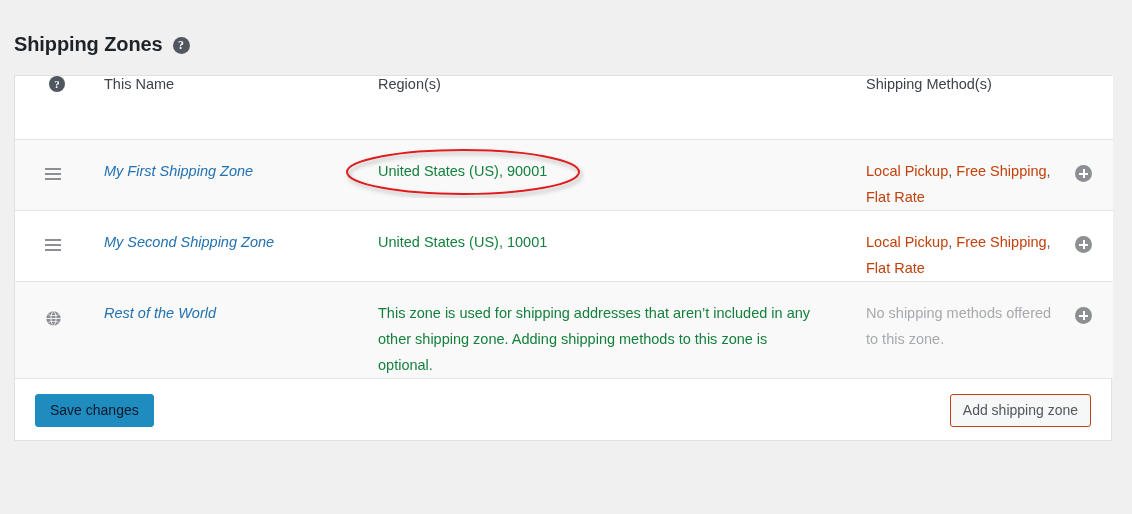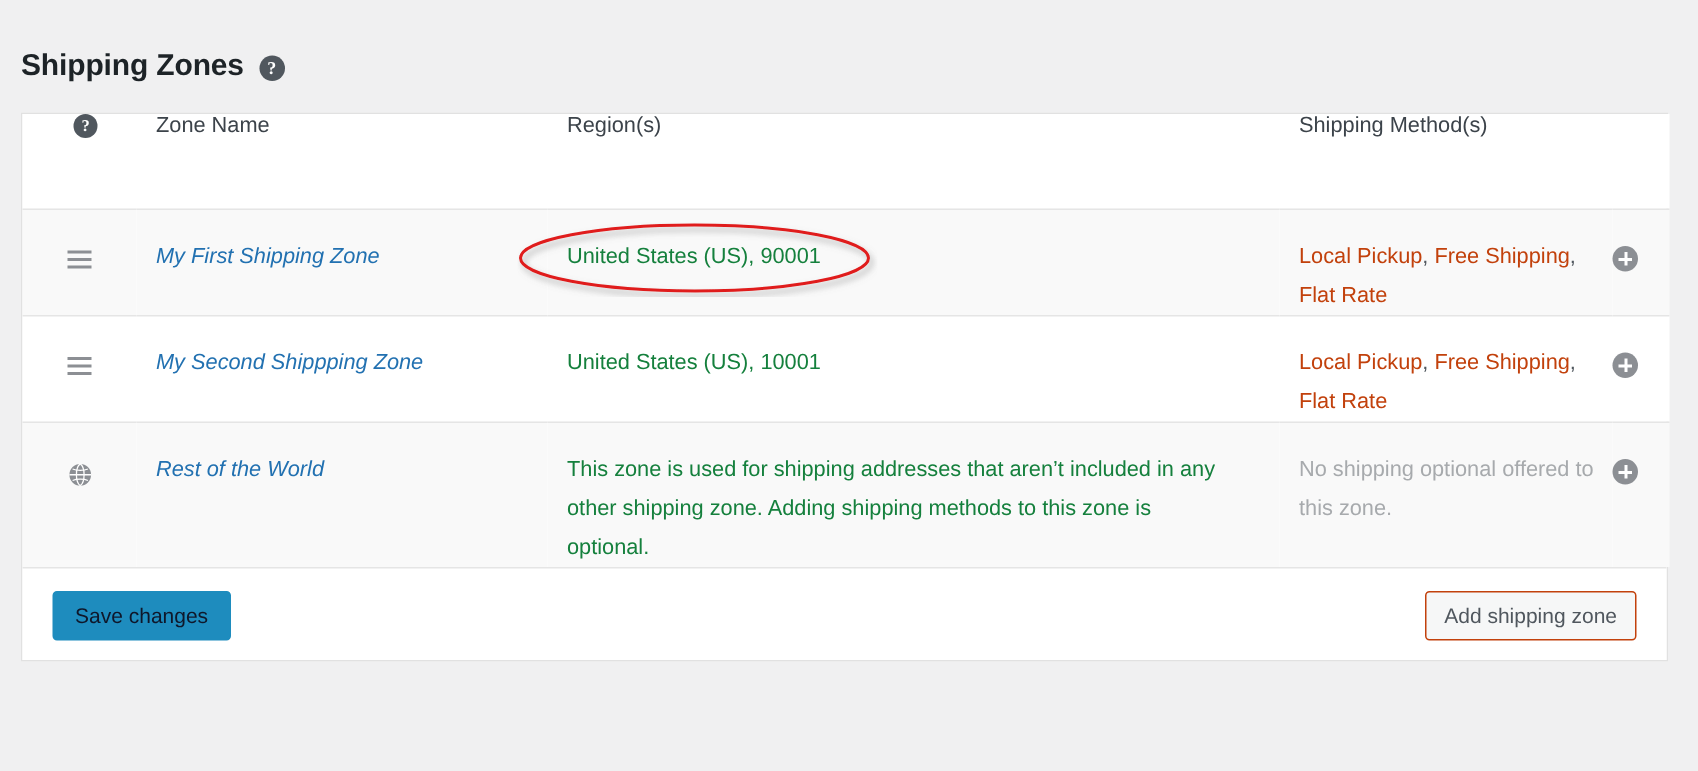--- a/index.html
+++ b/index.html
@@ -283,21 +283,21 @@
         <col class="col-name">
         <col class="col-region">
         <col class="col-method">
         <col class="col-action">
       </colgroup>
       <thead>
         <tr>
           <th class="col-handle">
             <span class="th-help">?</span>
           </th>
-          <th class="col-name">Zone Name</th>
+          <th class="col-name">This Name</th>
           <th class="col-region">Region(s)</th>
           <th class="col-method">Shipping Method(s)</th>
           <th class="col-action"></th>
         </tr>
       </thead>
       <tbody>
 
         <tr class="row-alt">
           <td class="cell-handle">
             <span class="drag-handle"><i></i><i></i><i></i></span>
@@ -312,21 +312,21 @@
           <td class="cell-action">
             <span class="add-method-icon"></span>
           </td>
         </tr>
 
         <tr class="row-plain">
           <td class="cell-handle">
             <span class="drag-handle"><i></i><i></i><i></i></span>
           </td>
           <td class="cell-name">
-            <a class="zone-link" href="#">My Second Shippping Zone</a>
+            <a class="zone-link" href="#">My Second Shipping Zone</a>
           </td>
           <td class="cell-region">United States (US), 10001</td>
           <td class="cell-method">
             <span class="method-list"><a href="#">Local Pickup</a>, <a href="#">Free Shipping</a>, <a href="#">Flat Rate</a></span>
           </td>
           <td class="cell-action">
             <span class="add-method-icon"></span>
           </td>
         </tr>
 
@@ -341,21 +341,21 @@
                 <path d="M4 5.5 C7 7 13 7 16 5.5" stroke="#ffffff" stroke-width="0.9" fill="none"></path>
                 <path d="M4 14.5 C7 13 13 13 16 14.5" stroke="#ffffff" stroke-width="0.9" fill="none"></path>
               </svg>
             </span>
           </td>
           <td class="cell-name">
             <a class="zone-link" href="#">Rest of the World</a>
           </td>
           <td class="cell-region">This zone is used for shipping addresses that aren’t included in any other shipping zone. Adding shipping methods to this zone is optional.</td>
           <td class="cell-method">
-            <span class="method-muted">No shipping optional offered to this zone.</span>
+            <span class="method-muted">No shipping methods offered to this zone.</span>
           </td>
           <td class="cell-action">
             <span class="add-method-icon"></span>
           </td>
         </tr>
 
       </tbody>
     </table>
 
     <div class="zones-footer">

